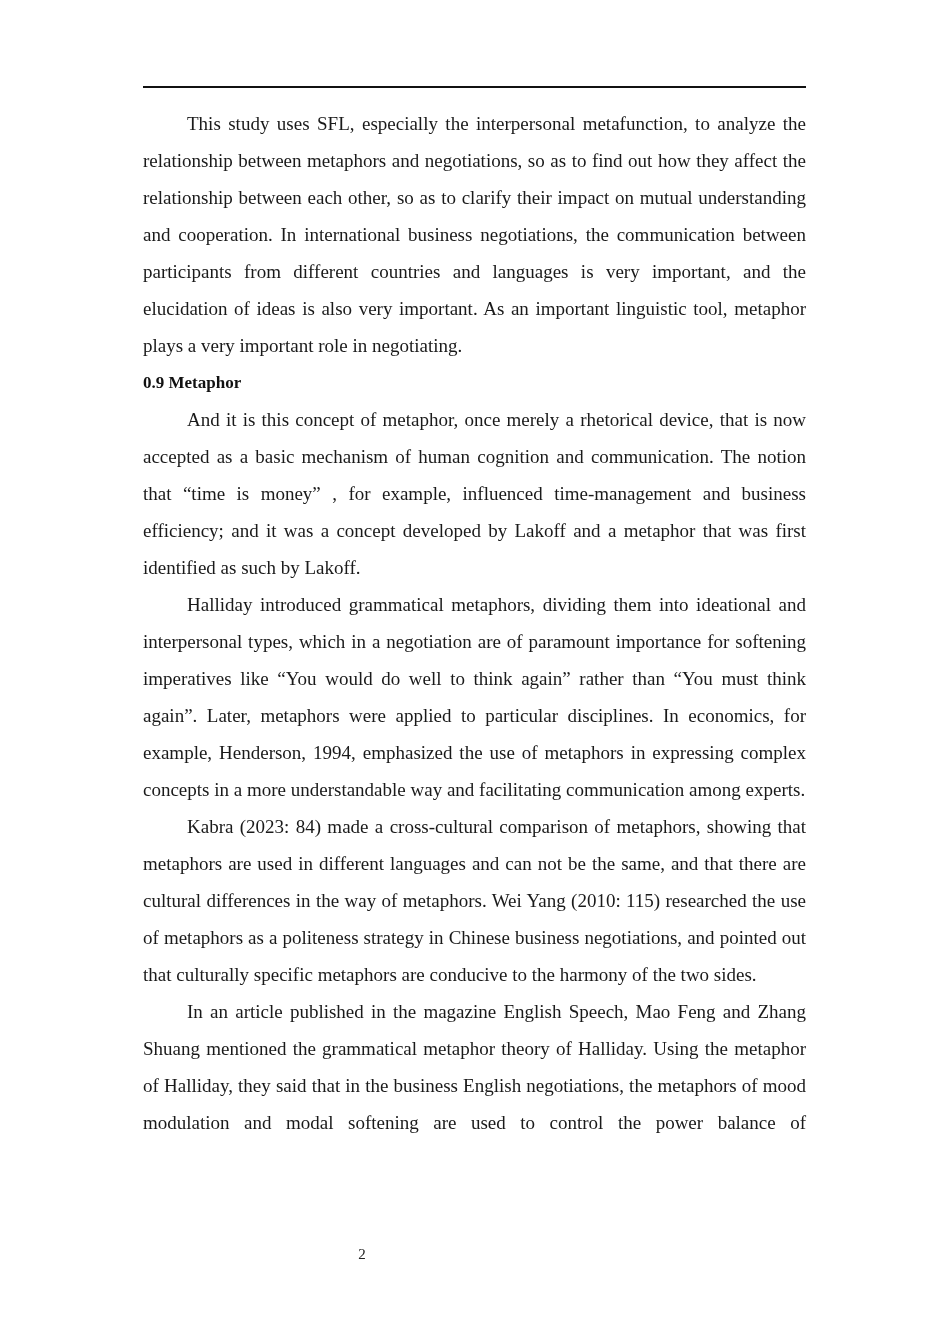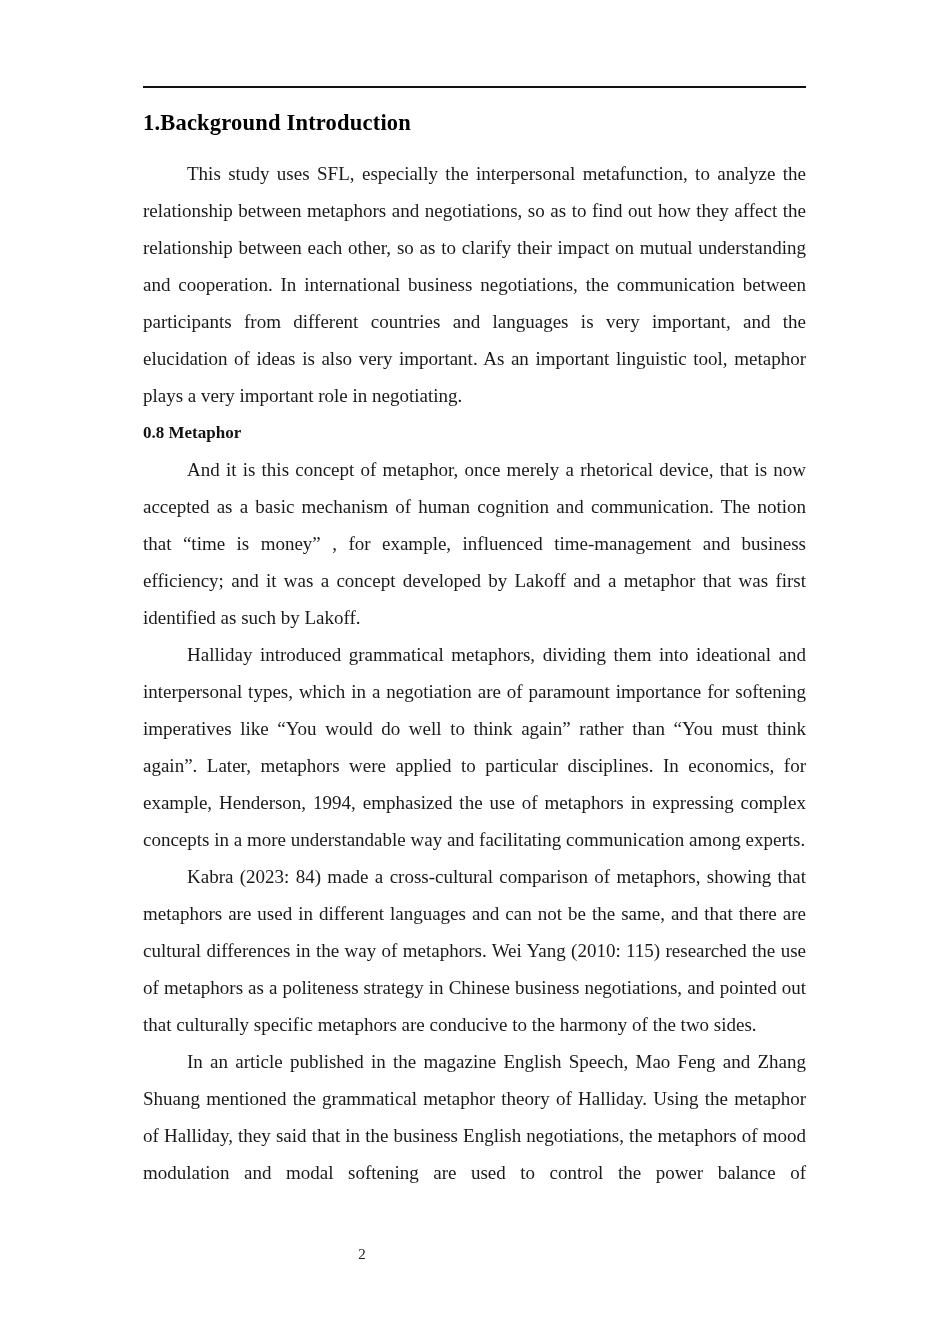--- a/index.html
+++ b/index.html
@@ -73,25 +73,24 @@
   }
 </style>
 </head>
 <body>
 
 <div class="page">
 
   <div class="header-rule"></div>
 
   <div class="content">
-    <h1 class="section-heading">1.Background Introduction</h1>
 
     <p class="body-para first indent">This study uses SFL, especially the interpersonal metafunction, to analyze the relationship between metaphors and negotiations, so as to find out how they affect the relationship between each other, so as to clarify their impact on mutual understanding and cooperation. In international business negotiations, the communication between participants from different countries and languages is very important, and the elucidation of ideas is also very important. As an important linguistic tool, metaphor plays a very important role in negotiating.</p>
 
-    <h2 class="subsection-heading">0.8 Metaphor</h2>
+    <h2 class="subsection-heading">0.9 Metaphor</h2>
 
     <p class="body-para indent">And it is this concept of metaphor, once merely a rhetorical device, that is now accepted as a basic mechanism of human cognition and communication. The notion that “time is money” , for example, influenced time-management and business efficiency; and it was a concept developed by Lakoff and a metaphor that was first identified as such by Lakoff.</p>
 
     <p class="body-para indent">Halliday introduced grammatical metaphors, dividing them into ideational and interpersonal types, which in a negotiation are of paramount importance for softening imperatives like “You would do well to think again” rather than “You must think again”. Later, metaphors were applied to particular disciplines. In economics, for example, Henderson, 1994, emphasized the use of metaphors in expressing complex concepts in a more understandable way and facilitating communication among experts.</p>
 
     <p class="body-para indent">Kabra (2023: 84) made a cross-cultural comparison of metaphors, showing that metaphors are used in different languages and can not be the same, and that there are cultural differences in the way of metaphors. Wei Yang (2010: 115) researched the use of metaphors as a politeness strategy in Chinese business negotiations, and pointed out that culturally specific metaphors are conducive to the harmony of the two sides.</p>
 
     <p class="body-para indent continues">In an article published in the magazine English Speech, Mao Feng and Zhang Shuang mentioned the grammatical metaphor theory of Halliday. Using the metaphor of Halliday, they said that in the business English negotiations, the metaphors of mood modulation and modal softening are used to control the power balance of</p>
   </div>
 

